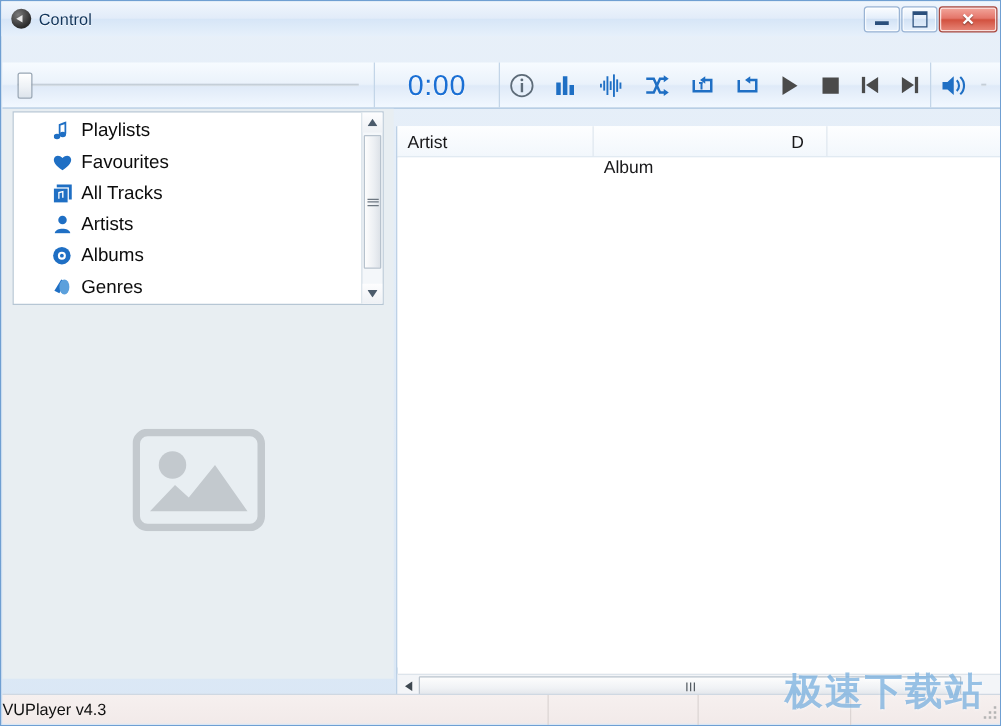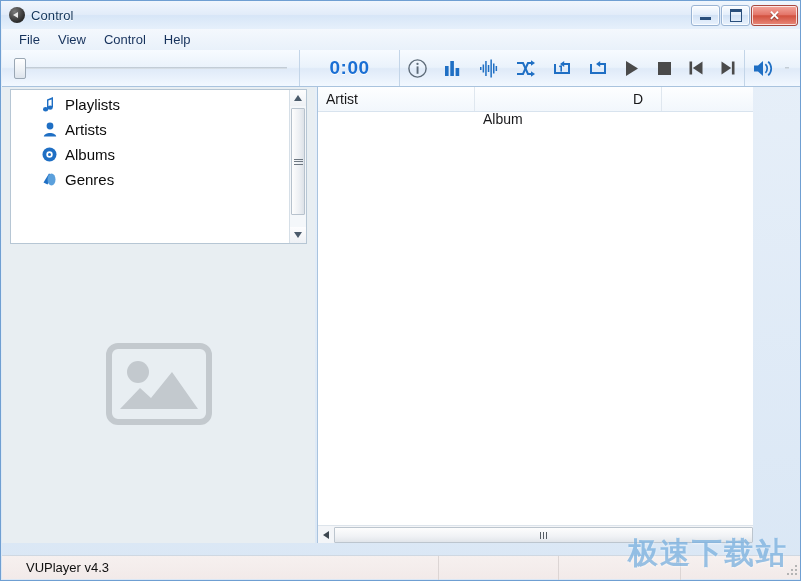--- a/index.html
+++ b/index.html
@@ -82,21 +82,21 @@
   .slider .thumb{
     position:absolute;width:10px;height:19px;border-radius:2px;
     border:1px solid #9aa7b4;
     background:linear-gradient(to bottom,#ffffff,#eef2f6 55%,#dde4ec);
     top:-3px;
   }
   .time-zone{
     width:99px;display:flex;align-items:center;justify-content:center;
   }
   .time-text{
-    color:#1a6fd4;font-size:19px;font-weight:bold;letter-spacing:.5px;
+    color:#1a6fd4;font-size:23px;font-weight:normal;letter-spacing:.5px;
     text-shadow:0 1px 0 rgba(255,255,255,.9);
   }
   .btn-zone{display:flex;align-items:center;}
   .tbtn{
     width:35px;height:36px;display:flex;align-items:center;justify-content:center;
   }
   .vol-zone{display:flex;align-items:center;padding-left:8px;padding-right:12px;flex:1;}
   .vol-slider{position:relative;flex:1;height:14px;margin-left:10px;}
   
   .sidebar{
@@ -133,21 +133,21 @@
   .grip i{display:block;width:9px;height:1px;background:#6d7781;margin:1.5px 0;}
   .art-panel{
     position:absolute;left:0;top:164px;width:313px;bottom:0;
     display:flex;align-items:flex-start;justify-content:center;
   }
   .art-ph{
     margin-top:92px;width:106px;height:82px;
   }
   
   .listview{
-    position:absolute;left:316px;top:86px;width:436px;height:456px;
+    position:absolute;left:316px;top:100px;width:484px;height:456px;
     background:#ffffff;border-left:1px solid #a9c3de;box-sizing:border-box;
   }
   .lv-header{
     height:24px;display:flex;align-items:stretch;
     background:linear-gradient(to bottom,#fdfeff,#f2f7fc);
     border-bottom:1px solid #d8e3ee;
   }
   .lv-col{
     display:flex;align-items:center;padding-left:8px;
     font-size:14px;color:#18181a;
@@ -166,21 +166,21 @@
   }
   .hgrip i{display:inline-block;width:1px;height:7px;background:#555c63;margin:0 1px;vertical-align:middle;}
   
   .statusbar{
     position:absolute;left:1px;bottom:1px;width:799px;height:24px;
     background:linear-gradient(to bottom,#f6f0ef,#f2eae9);
     border-top:1px solid #cfd8e2;
     display:flex;align-items:center;box-sizing:border-box;
   }
   .sb-cell{
-    height:24px;display:flex;align-items:center;padding-left:24px;
+    height:24px;display:flex;align-items:center;padding-left:0;
     font-size:13px;color:#101010;box-sizing:border-box;
   }
   .sb-div{width:1px;height:24px;background:#dcd5d4;}
   .sb-grip{position:absolute;right:3px;bottom:2px;width:12px;height:12px;}
   .sb-grip i{position:absolute;width:2px;height:2px;background:#b4b4b4;}
   
   .watermark{
     position:absolute;right:12px;bottom:6px;
     font-size:30px;font-weight:bold;color:#7eb3e0;opacity:.78;
     letter-spacing:2px;white-space:nowrap;
@@ -202,26 +202,20 @@
       </div>
       <div class="winbtn">
         <div class="max-glyph"></div>
       </div>
       <div class="winbtn close">
         <span class="close-glyph">✕</span>
       </div>
     </div>
   </div>
 
-  <div class="menubar">
-    <div class="menu-item">File</div>
-    <div class="menu-item">View</div>
-    <div class="menu-item">Control</div>
-    <div class="menu-item">Help</div>
-  </div>
 
   <div class="toolbar">
 
     <div class="seek-zone">
       <div class="slider">
         <div class="track"></div>
         <div class="thumb" style="left:0px;"></div>
       </div>
     </div>
     <div class="tb-sep"></div>
@@ -345,21 +339,39 @@
           <span class="tree-ico">
             <svg width="13" height="15" viewBox="0 0 13 15">
               <path d="M10 0 L10 10 L8.6 10 L8.6 2.4 L5.4 3.4 L5.4 11.5 L4 11.5 L4 2.4 Z" fill="#1f6fc4"></path>
               <ellipse cx="2.6" cy="12.2" rx="2.6" ry="2.2" fill="#1f6fc4"></ellipse>
               <ellipse cx="7.2" cy="10.6" rx="2.6" ry="2.2" fill="#1f6fc4"></ellipse>
             </svg>
           </span>
           <span>Playlists</span>
         </div>
 
-
+        <div class="tree-item">
+          <span class="tree-ico">
+            <svg width="16" height="14" viewBox="0 0 16 14">
+              <path d="M8 13.2 C2 9.2 0.6 6.3 1.2 4 C1.9 1.3 5.3 0.6 8 3.4 C10.7 0.6 14.1 1.3 14.8 4 C15.4 6.3 14 9.2 8 13.2 Z" fill="#1f6fc4"></path>
+            </svg>
+          </span>
+          <span>Favourites</span>
+        </div>
+
+        <div class="tree-item">
+          <span class="tree-ico">
+            <svg width="16" height="16" viewBox="0 0 16 16">
+              <rect x="3.4" y="0.6" width="12" height="12" fill="#1f6fc4"></rect>
+              <rect x="0.6" y="3.4" width="12" height="12" fill="#1f6fc4" stroke="#ffffff" stroke-width="1"></rect>
+              <path d="M8.8 5.6 L8.8 11.2 L7.7 11.2 L7.7 7 L5.6 7.6 L5.6 12 L4.6 12 L4.6 6.6 Z" fill="#ffffff"></path>
+            </svg>
+          </span>
+          <span>All Tracks</span>
+        </div>
 
         <div class="tree-item">
           <span class="tree-ico">
             <svg width="14" height="15" viewBox="0 0 14 15">
               <circle cx="7" cy="4" r="3.4" fill="#1f6fc4"></circle>
               <path d="M0.8 14.5 C1.3 9.8 12.7 9.8 13.2 14.5 Z" fill="#1f6fc4"></path>
             </svg>
           </span>
           <span>Artists</span>
         </div>

